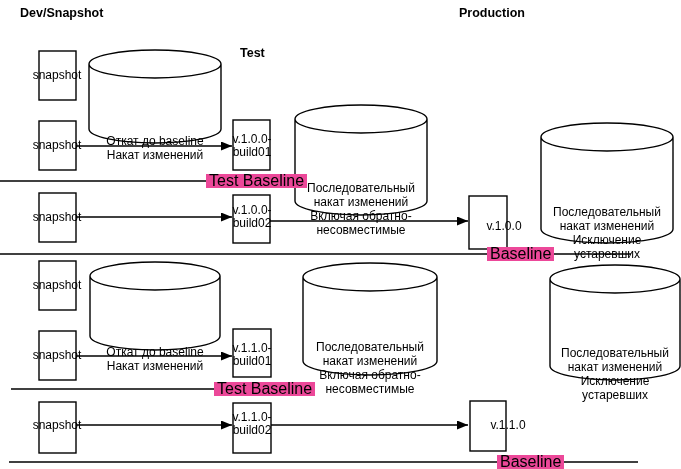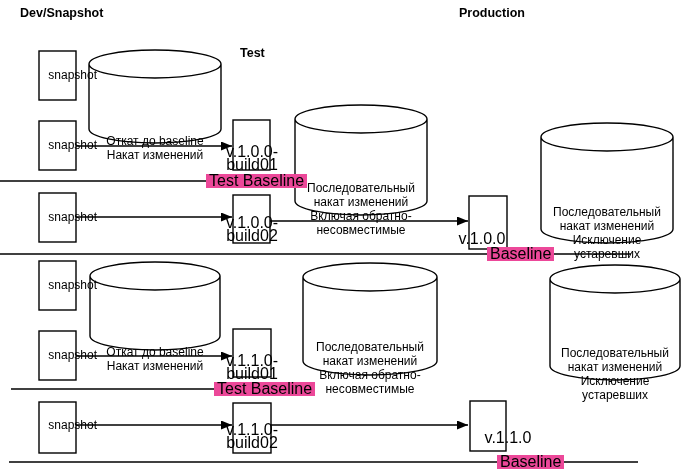--- a/index.html
+++ b/index.html
@@ -5,23 +5,23 @@
   html,body{margin:0;padding:0;background:#ffffff;}
   .canvas{
     position:relative;width:681px;height:469px;background:#ffffff;
     font-family:"Liberation Sans", sans-serif;color:#000;overflow:hidden;
   }
   .canvas svg{position:absolute;left:0;top:0;}
   .shape{fill:#ffffff;stroke:#000000;stroke-width:1.4;}
   .edge{stroke:#000000;stroke-width:1.3;fill:none;}
   .txt{position:absolute;font-size:12px;line-height:14px;white-space:nowrap;}
   .hdr{position:absolute;font-size:12.5px;font-weight:bold;white-space:nowrap;}
-  .center{text-align:right;}
+  .center{text-align:center;}
   .cyl-text{position:absolute;text-align:center;font-size:12px;line-height:14px;margin-top:40px;}
-  .node-lbl{position:absolute;text-align:center;font-size:16px;line-height:13px;white-space:nowrap;margin-top:12px;}
+  .node-lbl{position:absolute;text-align:center;font-size:12px;line-height:13px;white-space:nowrap;}
   .line-lbl{position:absolute;font-size:16px;line-height:14px;background:#ec4899;padding:0 3px;white-space:nowrap;}
 </style>
 </head>
 <body>
 
 <div class="canvas">
 
   <svg width="681" height="469" viewBox="0 0 681 469">
     <defs>
       <marker id="arrow" markerUnits="userSpaceOnUse" markerWidth="12" markerHeight="9" refX="11" refY="4.5" orient="auto">
@@ -120,21 +120,21 @@
   </div>
   <div class="node-lbl" style="left:214px;top:342px;width:76px;">
     <div>v.1.1.0-</div>
     <div>build01</div>
   </div>
   <div class="node-lbl" style="left:214px;top:411px;width:76px;">
     <div>v.1.1.0-</div>
     <div>build02</div>
   </div>
 
-  <div class="node-lbl" style="left:444px;top:220px;width:76px;">v.1.0.0</div>
+  <div class="node-lbl" style="left:466px;top:220px;width:76px;">v.1.0.0</div>
   <div class="node-lbl" style="left:470px;top:419px;width:76px;">v.1.1.0</div>
 
   <div class="line-lbl" style="left:206px;top:174px;">Test Baseline</div>
   <div class="line-lbl" style="left:487px;top:247px;">Baseline</div>
   <div class="line-lbl" style="left:214px;top:382px;">Test Baseline</div>
   <div class="line-lbl" style="left:497px;top:455px;">Baseline</div>
 
 </div>
 
 </body></html>

